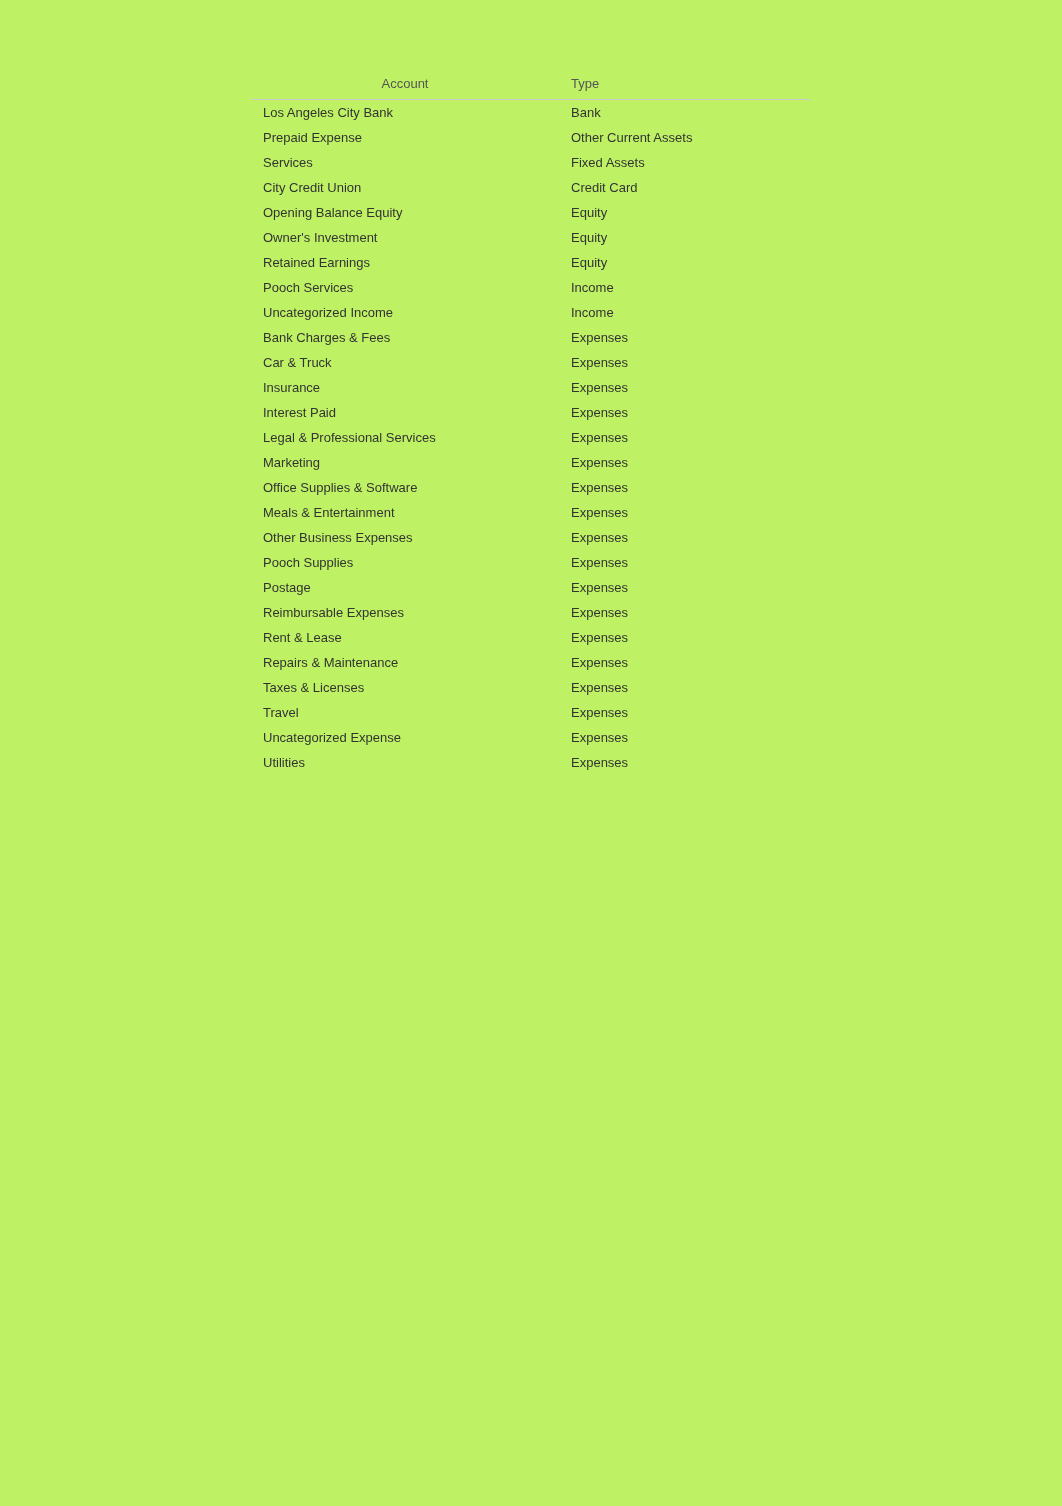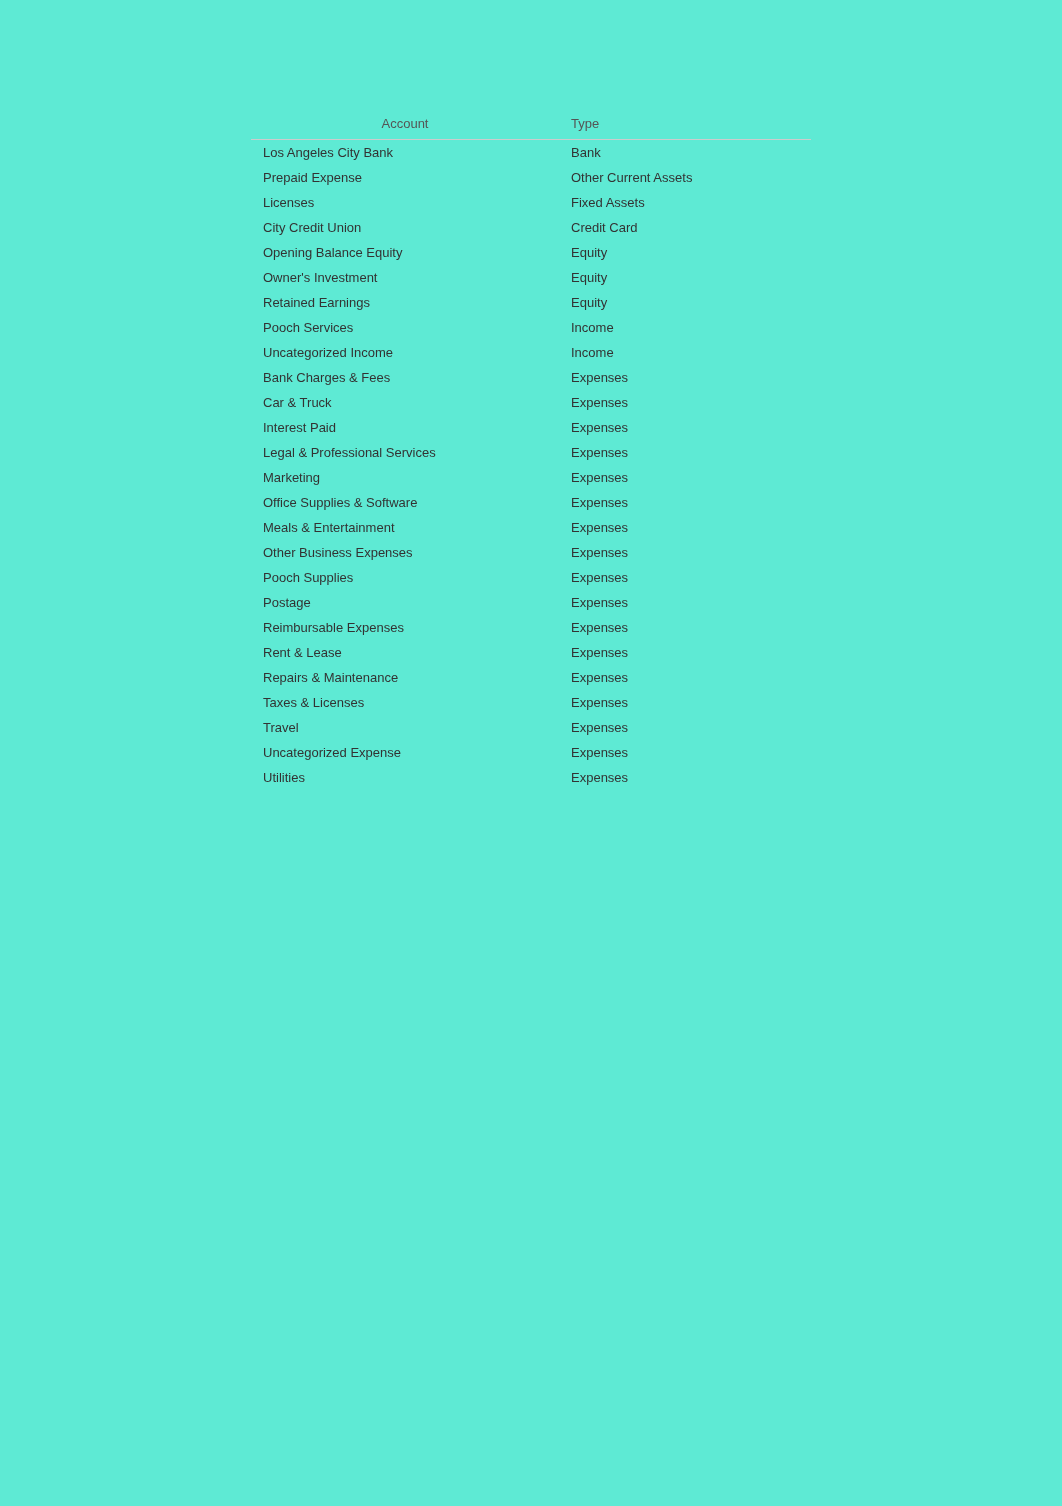--- a/index.html
+++ b/index.html
@@ -13,24 +13,24 @@
       font-family: Arial, sans-serif;
       font-size: 13px;
       color: #333333;
       width: 1062px;
       min-height: 1506px;
     }
 
     .page-container {
       width: 1062px;
       min-height: 1506px;
-      background: #5eead4;
+      background: #bef264;
       display: flex;
       justify-content: center;
-      padding-top: 108px;
+      padding-top: 68px;
     }
 
     .table-wrapper {
       width: 560px;
     }
 
     table {
       width: 100%;
       border-collapse: collapse;
     }
@@ -91,21 +91,21 @@
       <tbody id="table-body">
       <tr>
             <td class="col-account">Los Angeles City Bank</td>
             <td class="col-type">Bank</td>
           </tr>
           <tr>
             <td class="col-account">Prepaid Expense</td>
             <td class="col-type">Other Current Assets</td>
           </tr>
           <tr>
-            <td class="col-account">Licenses</td>
+            <td class="col-account">Services</td>
             <td class="col-type">Fixed Assets</td>
           </tr>
           <tr>
             <td class="col-account">City Credit Union</td>
             <td class="col-type">Credit Card</td>
           </tr>
           <tr>
             <td class="col-account">Opening Balance Equity</td>
             <td class="col-type">Equity</td>
           </tr>
@@ -124,20 +124,24 @@
           <tr>
             <td class="col-account">Uncategorized Income</td>
             <td class="col-type">Income</td>
           </tr>
           <tr>
             <td class="col-account">Bank Charges &amp; Fees</td>
             <td class="col-type">Expenses</td>
           </tr>
           <tr>
             <td class="col-account">Car &amp; Truck</td>
+            <td class="col-type">Expenses</td>
+          </tr>
+          <tr>
+            <td class="col-account">Insurance</td>
             <td class="col-type">Expenses</td>
           </tr>
           <tr>
             <td class="col-account">Interest Paid</td>
             <td class="col-type">Expenses</td>
           </tr>
           <tr>
             <td class="col-account">Legal &amp; Professional Services</td>
             <td class="col-type">Expenses</td>
           </tr>

